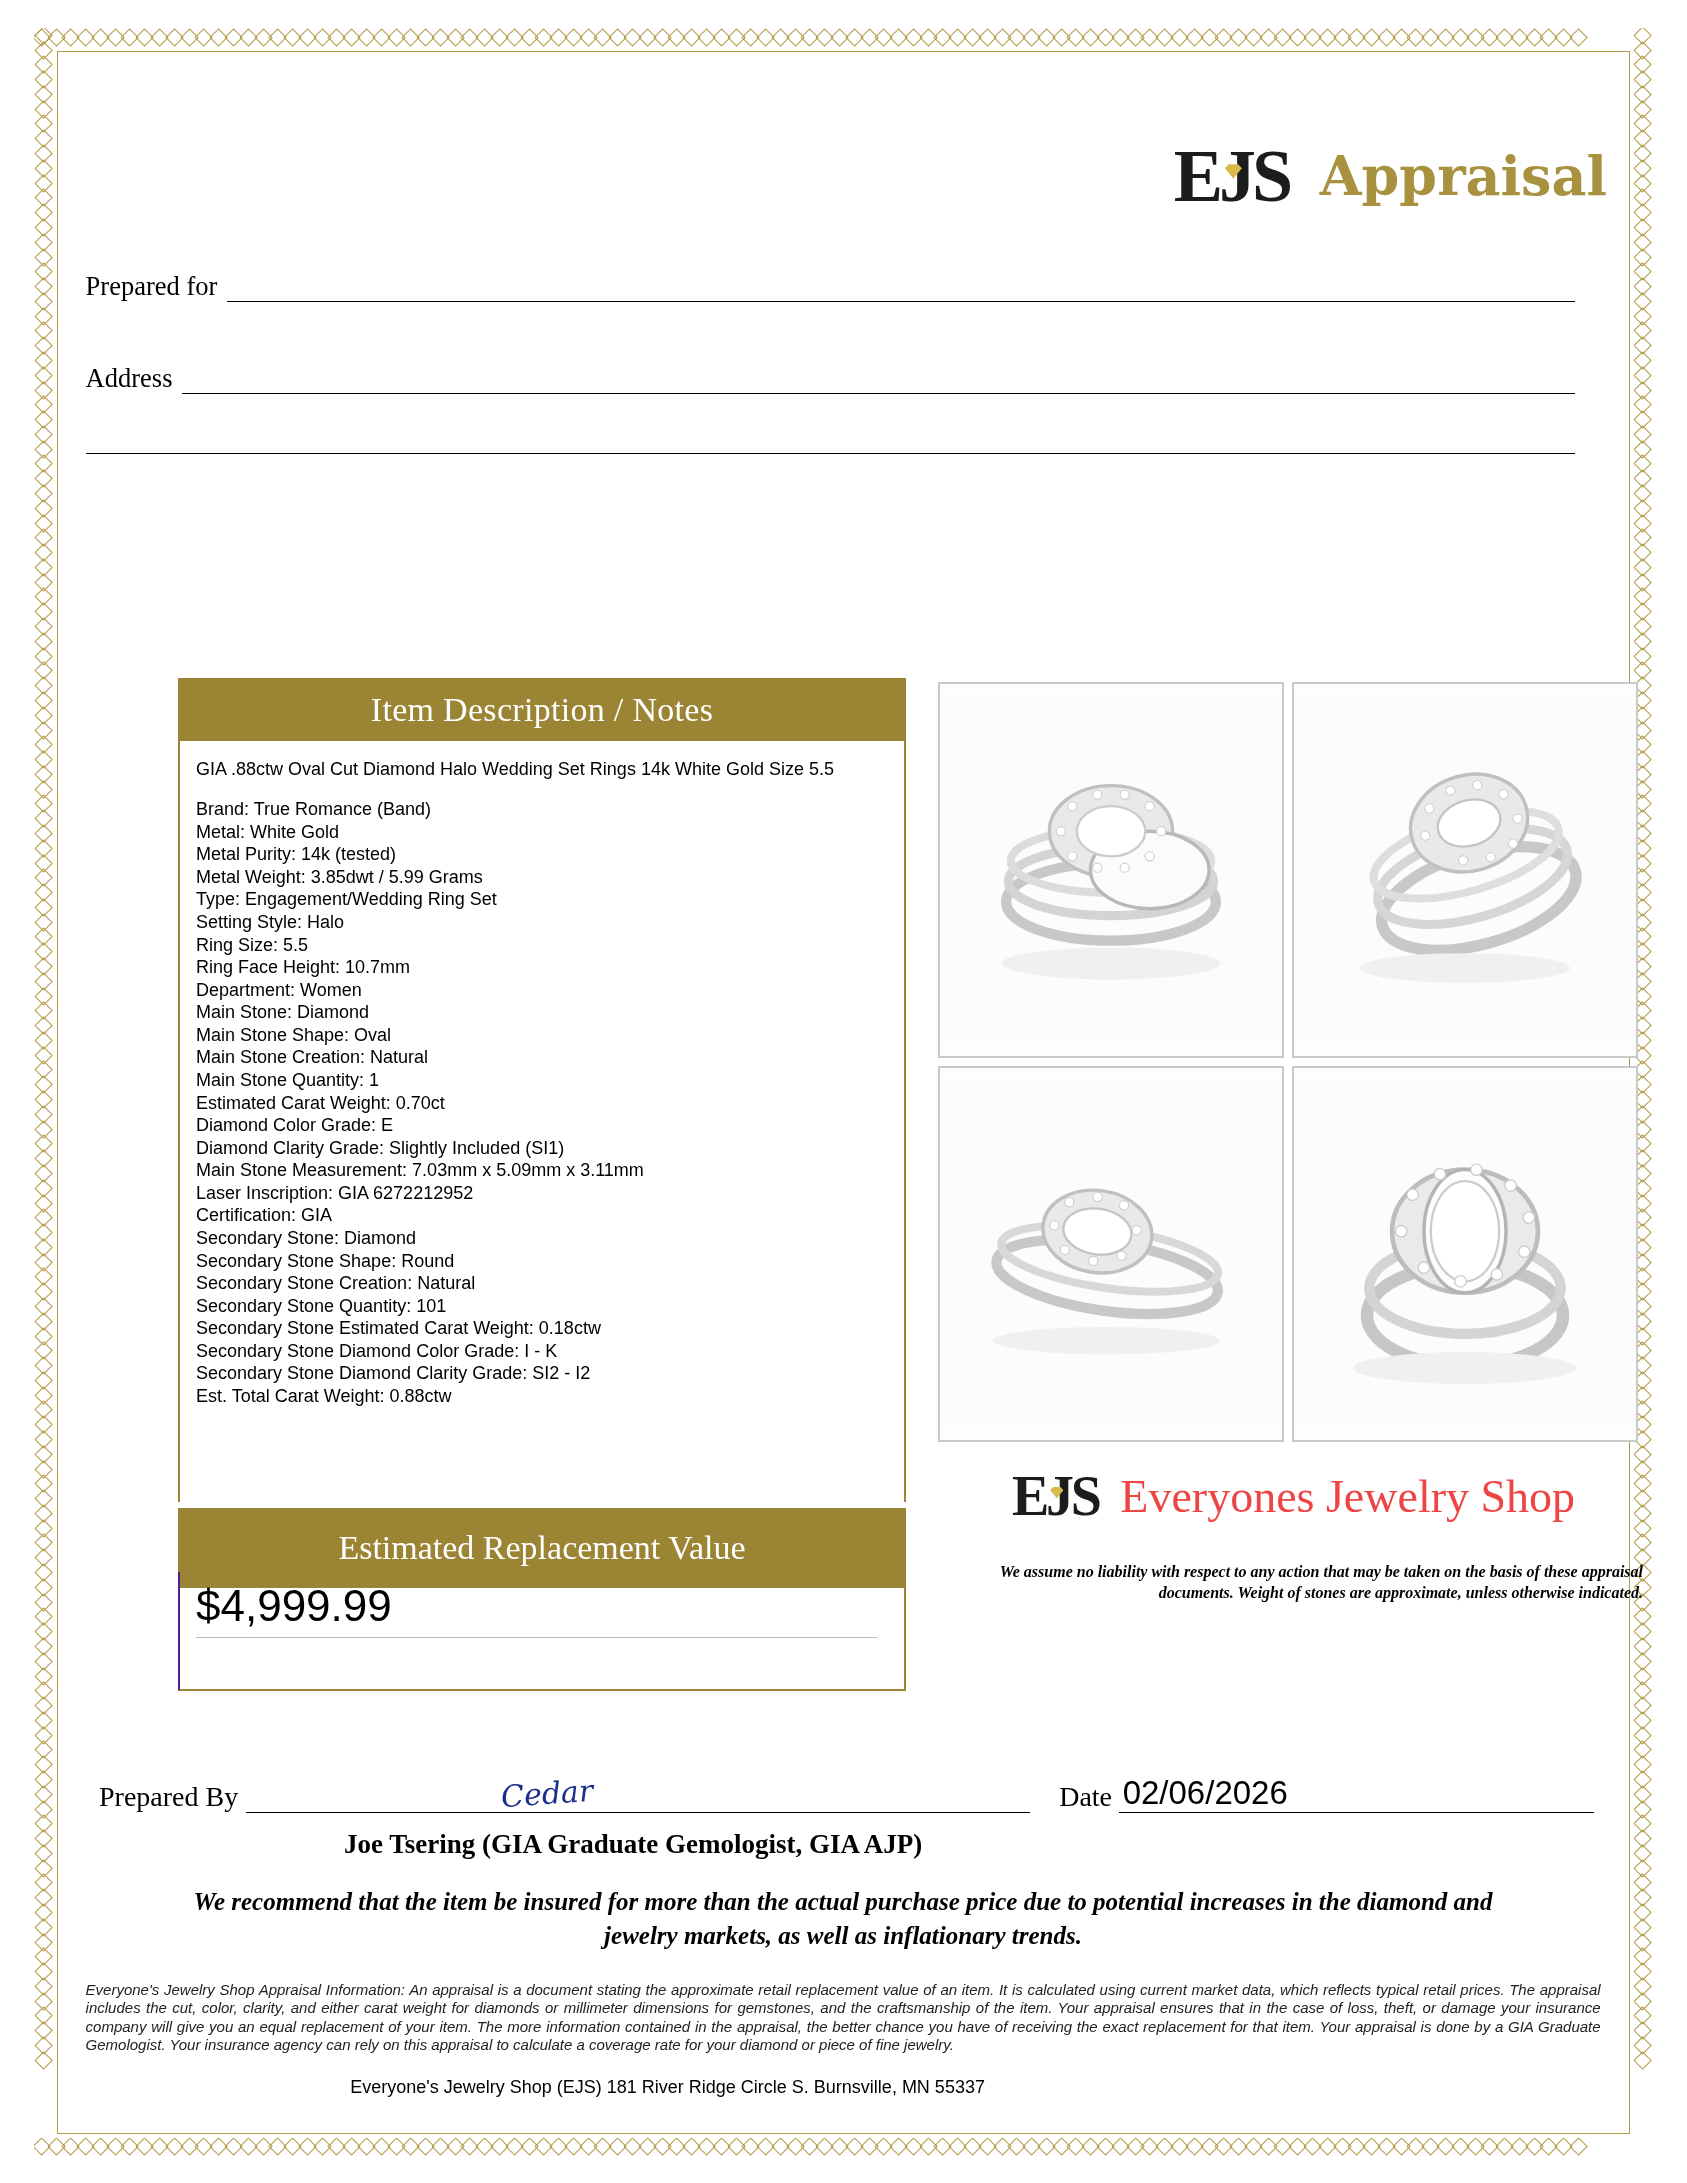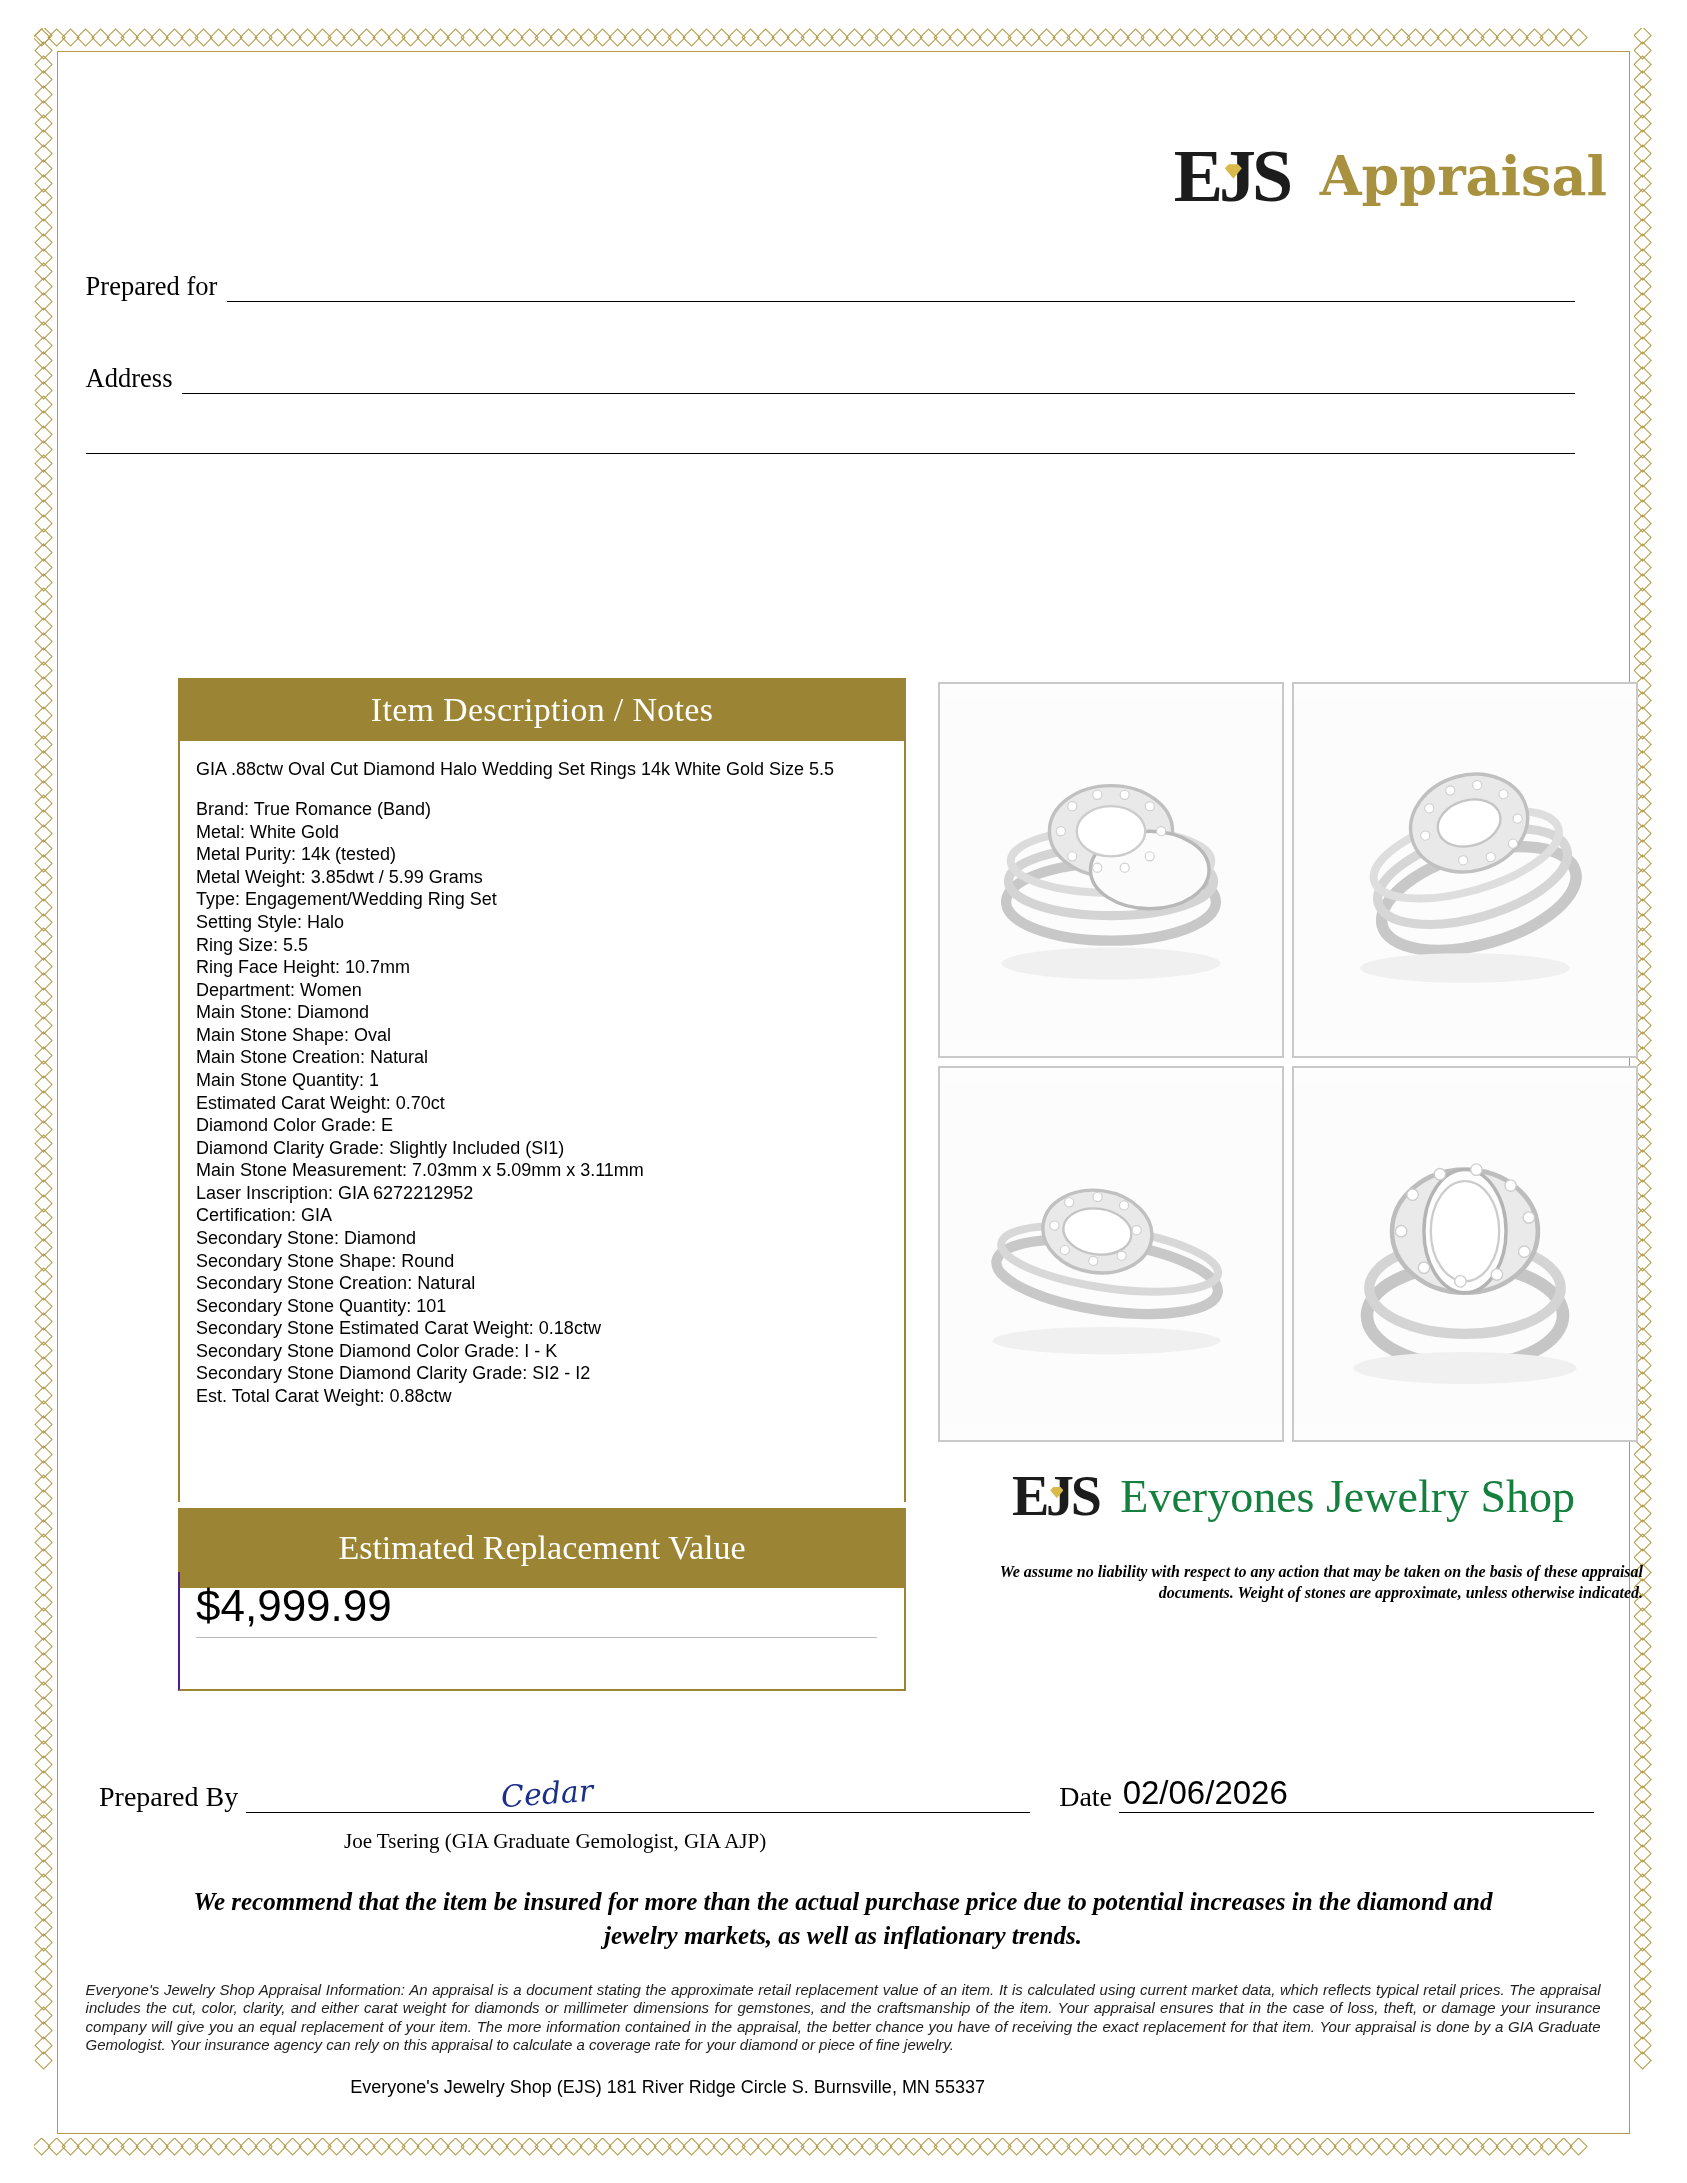--- a/index.html
+++ b/index.html
@@ -253,21 +253,21 @@
     left: 867px;
     top: 1389px;
     width: 695px;
     display: flex;
     align-items: center;
     justify-content: center;
     gap: 18.5px;
   }
   .brand-name {
     font-size: 46px;
-    color: #15803d;
+    color: #ef4444;
     white-space: nowrap;
   }
   .brand-logo .e, .brand-logo .s { font-size: 56px; font-weight: bold; color: #1c1c1c; }
   .brand-logo .j { font-size: 56px; font-weight: bold; color: #1c1c1c; position: relative; margin: 0 -3.3px;}
   .brand-logo .ejs-gem { width: 13.2px; height: 11.2px; margin-left: -6.6px; }
 
   .disclaimer-small {
     position: absolute;
     left: 853px;
     top: 1482px;
@@ -310,22 +310,22 @@
   }
   .date-value {
     font-family: "Liberation Sans", sans-serif;
     font-size: 33px;
     padding-left: 4px;
   }
   .credentials {
     position: absolute;
     left: 265px;
     top: 1750px;
-    font-size: 21px;
-    font-weight: normal;
+    font-size: 27px;
+    font-weight: bold;
     text-align: right;
   }
 
   .recommend {
     position: absolute;
     left: 79px;
     top: 1806px;
     width: 1370px;
     text-align: center;
     font-size: 25px;

